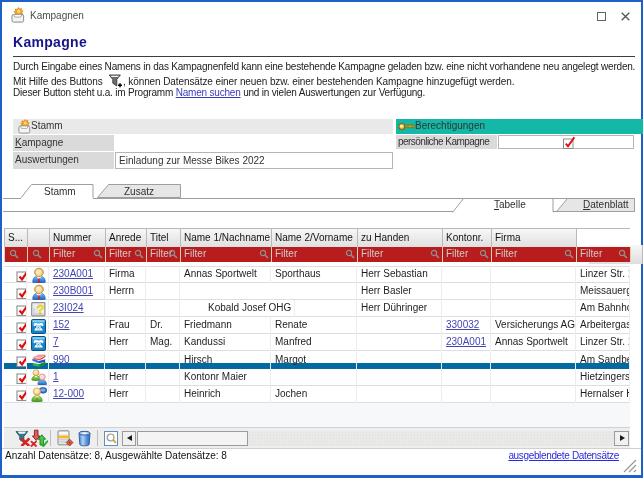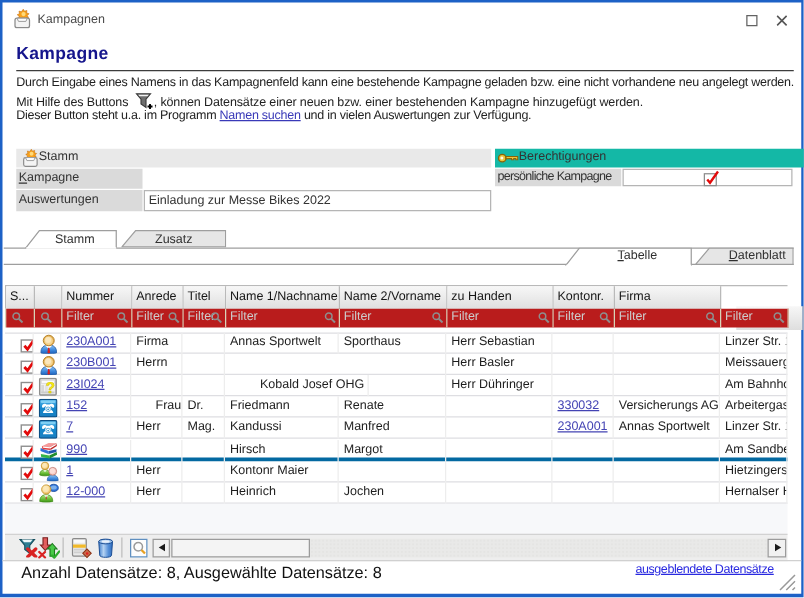--- a/index.html
+++ b/index.html
@@ -298,21 +298,21 @@
 <div class="rowcell" style="left:23px;width:22px;height:17.1px;overflow:visible;">
         <svg class="abs" style="left:4px;top:1.5px;" width="15" height="15" viewBox="0 0 15 15">
           <rect x="0.5" y="0.5" width="14" height="14" rx="1.2" fill="url(#gPhone)" stroke="#0b4f85" stroke-width="1"></rect>
           <rect x="1.6" y="1.3" width="11.8" height="2" rx="1" fill="#8ed8f8" opacity="0.8"></rect>
           <path d="M2.6 6.4 C2.4 4.8 3.6 4 4.6 4 C5.6 4 6 4.6 7.5 4.6 C9 4.6 9.4 4 10.4 4 C11.4 4 12.6 4.8 12.4 6.4 C12.2 7.5 10.8 7.4 10.4 6.6 C10.1 6 9.6 5.8 9.2 6.2 C10 7.2 10.2 8 9.8 8.8 C10.6 9.3 11.6 10 11.6 11.4 L3.4 11.4 C3.4 10 4.4 9.3 5.2 8.8 C4.8 8 5 7.2 5.8 6.2 C5.4 5.8 4.9 6 4.6 6.6 C4.2 7.4 2.8 7.5 2.6 6.4 Z" fill="#fff"></path>
           <circle cx="7.5" cy="8.4" r="1.8" fill="#fff" stroke="#49a5d8" stroke-width="0.7"></circle>
           <circle cx="7.5" cy="8.4" r="0.7" fill="#2a8fc4"></circle>
         </svg>
       </div>
 <div class="rowcell" style="left:45px;width:56px;height:17.1px;"><a class="lnk" href="#" style="color:#4444b4;">152</a></div>
-<div class="rowcell" style="left:101px;width:41px;height:17.1px;text-align:right;">Frau</div>
+<div class="rowcell" style="left:101px;width:41px;height:17.1px;">Frau</div>
 <div class="rowcell" style="left:142px;width:34px;height:17.1px;">Dr.</div>
 <div class="rowcell" style="left:176px;width:91px;height:17.1px;">Friedmann</div>
 <div class="rowcell" style="left:267px;width:86px;height:17.1px;">Renate</div>
 <div class="rowcell" style="left:353px;width:85px;height:17.1px;"></div>
 <div class="rowcell" style="left:438px;width:49px;height:17.1px;"><a class="lnk" href="#" style="color:#4444b4;margin-top:48px;">330032</a></div>
 <div class="rowcell" style="left:487px;width:85px;height:17.1px;">Versicherungs AG</div>
 <div class="rowcell" style="left:572px;width:54px;height:17.1px;">Arbeitergasse</div>
 </div>
 <div class="abs" style="left:0;top:106.4px;width:626px;height:17.1px;border-bottom:1px solid #dedee2;box-sizing:border-box;">
 <div class="rowcell" style="left:0px;width:23px;height:17.1px;">
@@ -333,21 +333,21 @@
 <div class="rowcell" style="left:45px;width:56px;height:17.1px;"><a class="lnk" href="#" style="color:#4444b4;">7</a></div>
 <div class="rowcell" style="left:101px;width:41px;height:17.1px;">Herr</div>
 <div class="rowcell" style="left:142px;width:34px;height:17.1px;">Mag.</div>
 <div class="rowcell" style="left:267px;width:86px;height:17.1px;">Manfred</div>
 <div class="rowcell" style="left:176px;width:91px;height:17.1px;">Kandussi</div>
 <div class="rowcell" style="left:353px;width:85px;height:17.1px;"></div>
 <div class="rowcell" style="left:438px;width:49px;height:17.1px;"><a class="lnk" href="#" style="color:#4444b4;">230A001</a></div>
 <div class="rowcell" style="left:487px;width:85px;height:17.1px;">Annas Sportwelt</div>
 <div class="rowcell" style="left:572px;width:54px;height:17.1px;">Linzer Str. 15</div>
 </div>
-<div class="abs" style="left:0;top:123.5px;width:626px;height:17.1px;border-bottom:3px solid #0369a1;box-sizing:border-box;">
+<div class="abs" style="left:0;top:123.5px;width:626px;height:17.1px;border-bottom:6px solid #0369a1;box-sizing:border-box;">
 <div class="rowcell" style="left:0px;width:23px;height:17.1px;">
         <svg class="abs" style="left:11px;top:0.5px;" width="17" height="17" viewBox="0 0 17 17">
           <rect x="2" y="5" width="9.5" height="9.5" fill="#fff" stroke="#8d8d8d" stroke-width="1.1"></rect>
           <path d="M4.5 9.6 L7 12.4 L13.8 2.6" stroke="#e30b0b" stroke-width="2.2" fill="none"></path>
         </svg>
       </div>
 <div class="rowcell" style="left:23px;width:22px;height:17.1px;overflow:visible;">
         <svg class="abs" style="left:3.5px;top:0.5px;" width="16" height="16" viewBox="0 0 16 16">
           <g transform="rotate(-7 8 12)">
             <path d="M1.8 10.4 L8 8.7 L14.6 10.4 L8.4 12.4 Z" fill="#f4fbf4"></path>
@@ -477,17 +477,17 @@
   background-image:radial-gradient(#e0e0de 24%, transparent 26%);background-size:3px 3px;"></div>
 <div class="abs" style="left:122px;top:431px;width:14px;height:14.5px;background:#f1f1f1;border:1px solid #9b9b9b;box-sizing:border-box;">
   <div style="position:absolute;left:3.5px;top:3.2px;width:0;height:0;border-right:5px solid #1a1a1a;border-top:3.6px solid transparent;border-bottom:3.6px solid transparent;"></div>
 </div>
 <div class="abs" style="left:137px;top:431px;width:111px;height:14.5px;background:#f4f4f4;border:1px solid #9b9b9b;box-sizing:border-box;"></div>
 <div class="abs" style="left:614px;top:431px;width:15px;height:14.5px;background:#f1f1f1;border:1px solid #9b9b9b;box-sizing:border-box;">
   <div style="position:absolute;left:5px;top:3.2px;width:0;height:0;border-left:5px solid #1a1a1a;border-top:3.6px solid transparent;border-bottom:3.6px solid transparent;"></div>
 </div>
 
 <div class="abs" style="left:2px;top:448px;width:639px;height:1px;background:#d0d0d0;"></div>
-<div class="abs" style="left:17px;top:450px;font-size:13px;color:#111;">Anzahl Datensätze: 8, Ausgewählte Datensätze: 8</div>
+<div class="abs" style="left:5px;top:450px;font-size:10px;color:#111;">Anzahl Datensätze: 8, Ausgewählte Datensätze: 8</div>
 <div class="abs" style="right:24px;top:450px;font-size:10px;letter-spacing:-0.35px;"><a class="lnk" style="color:#2a2ae0;" href="#">ausgeblendete Datensätze</a></div>
 <svg class="abs" style="left:622px;top:458px;" width="16" height="16" viewBox="0 0 16 16">
   <path d="M14 2 L2 14 M14 7 L7 14 M14 12 L12 14" stroke="#999" stroke-width="1.2"></path>
 </svg>
 
 </body></html>

